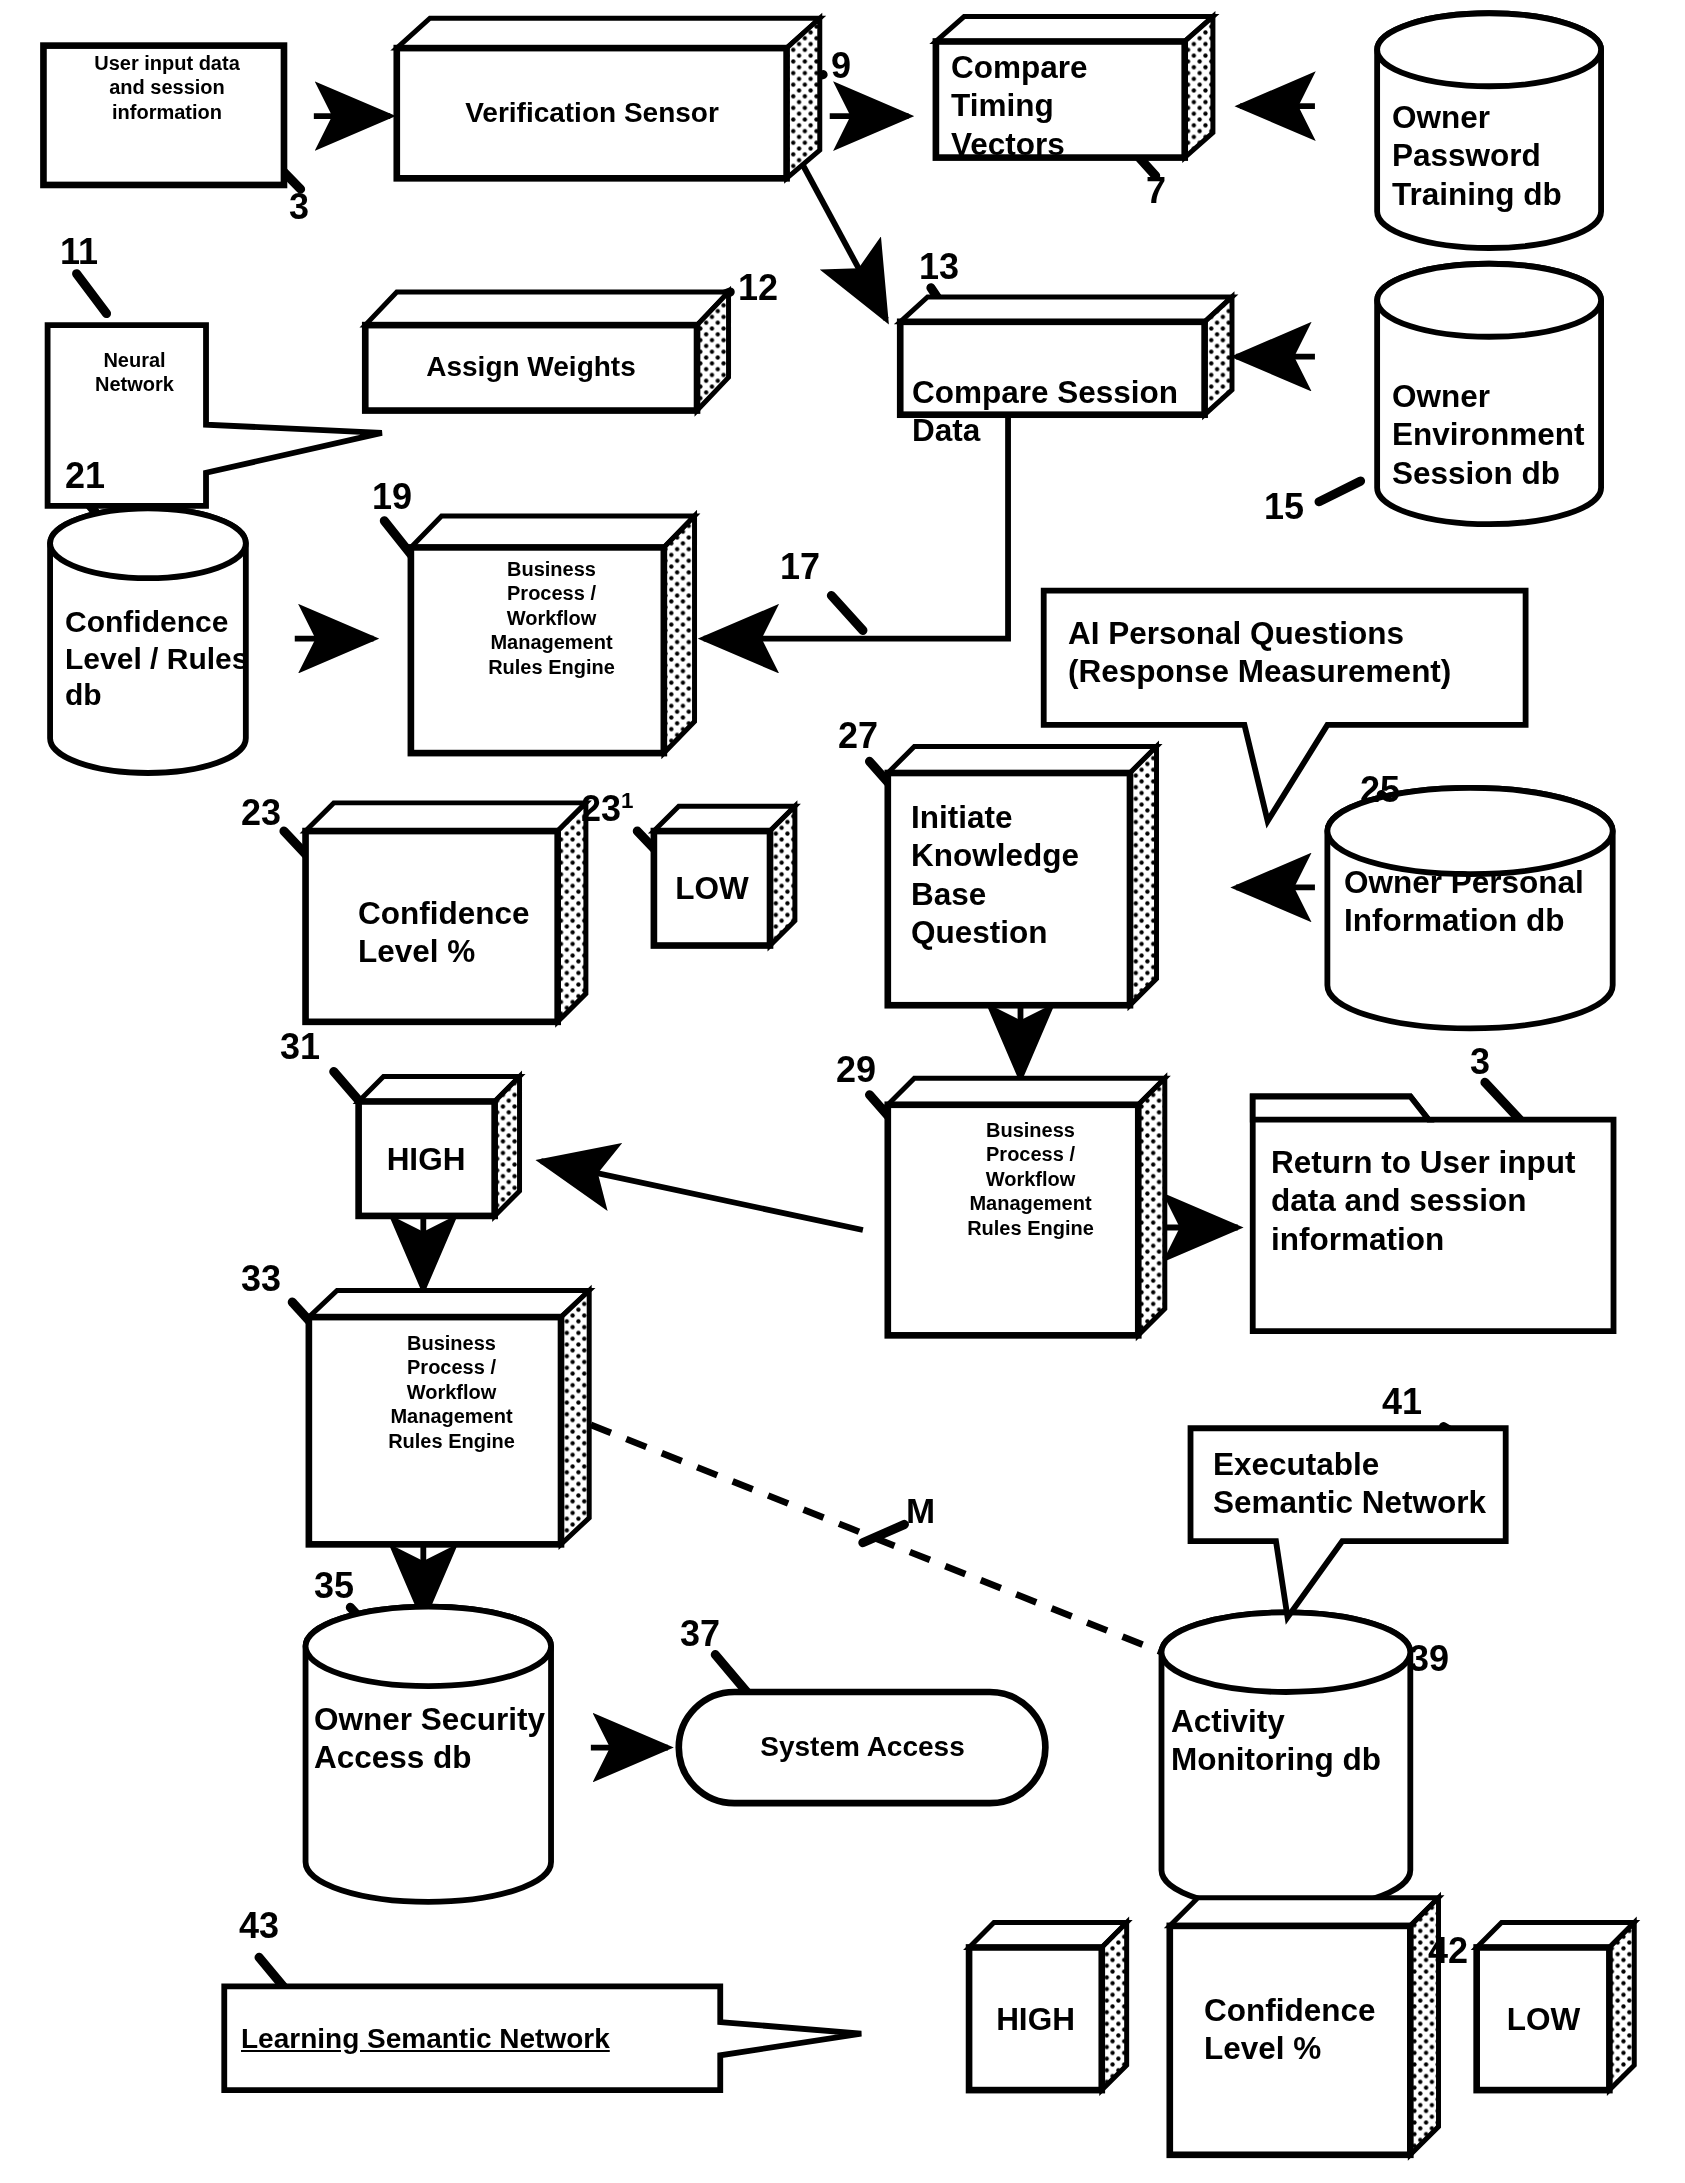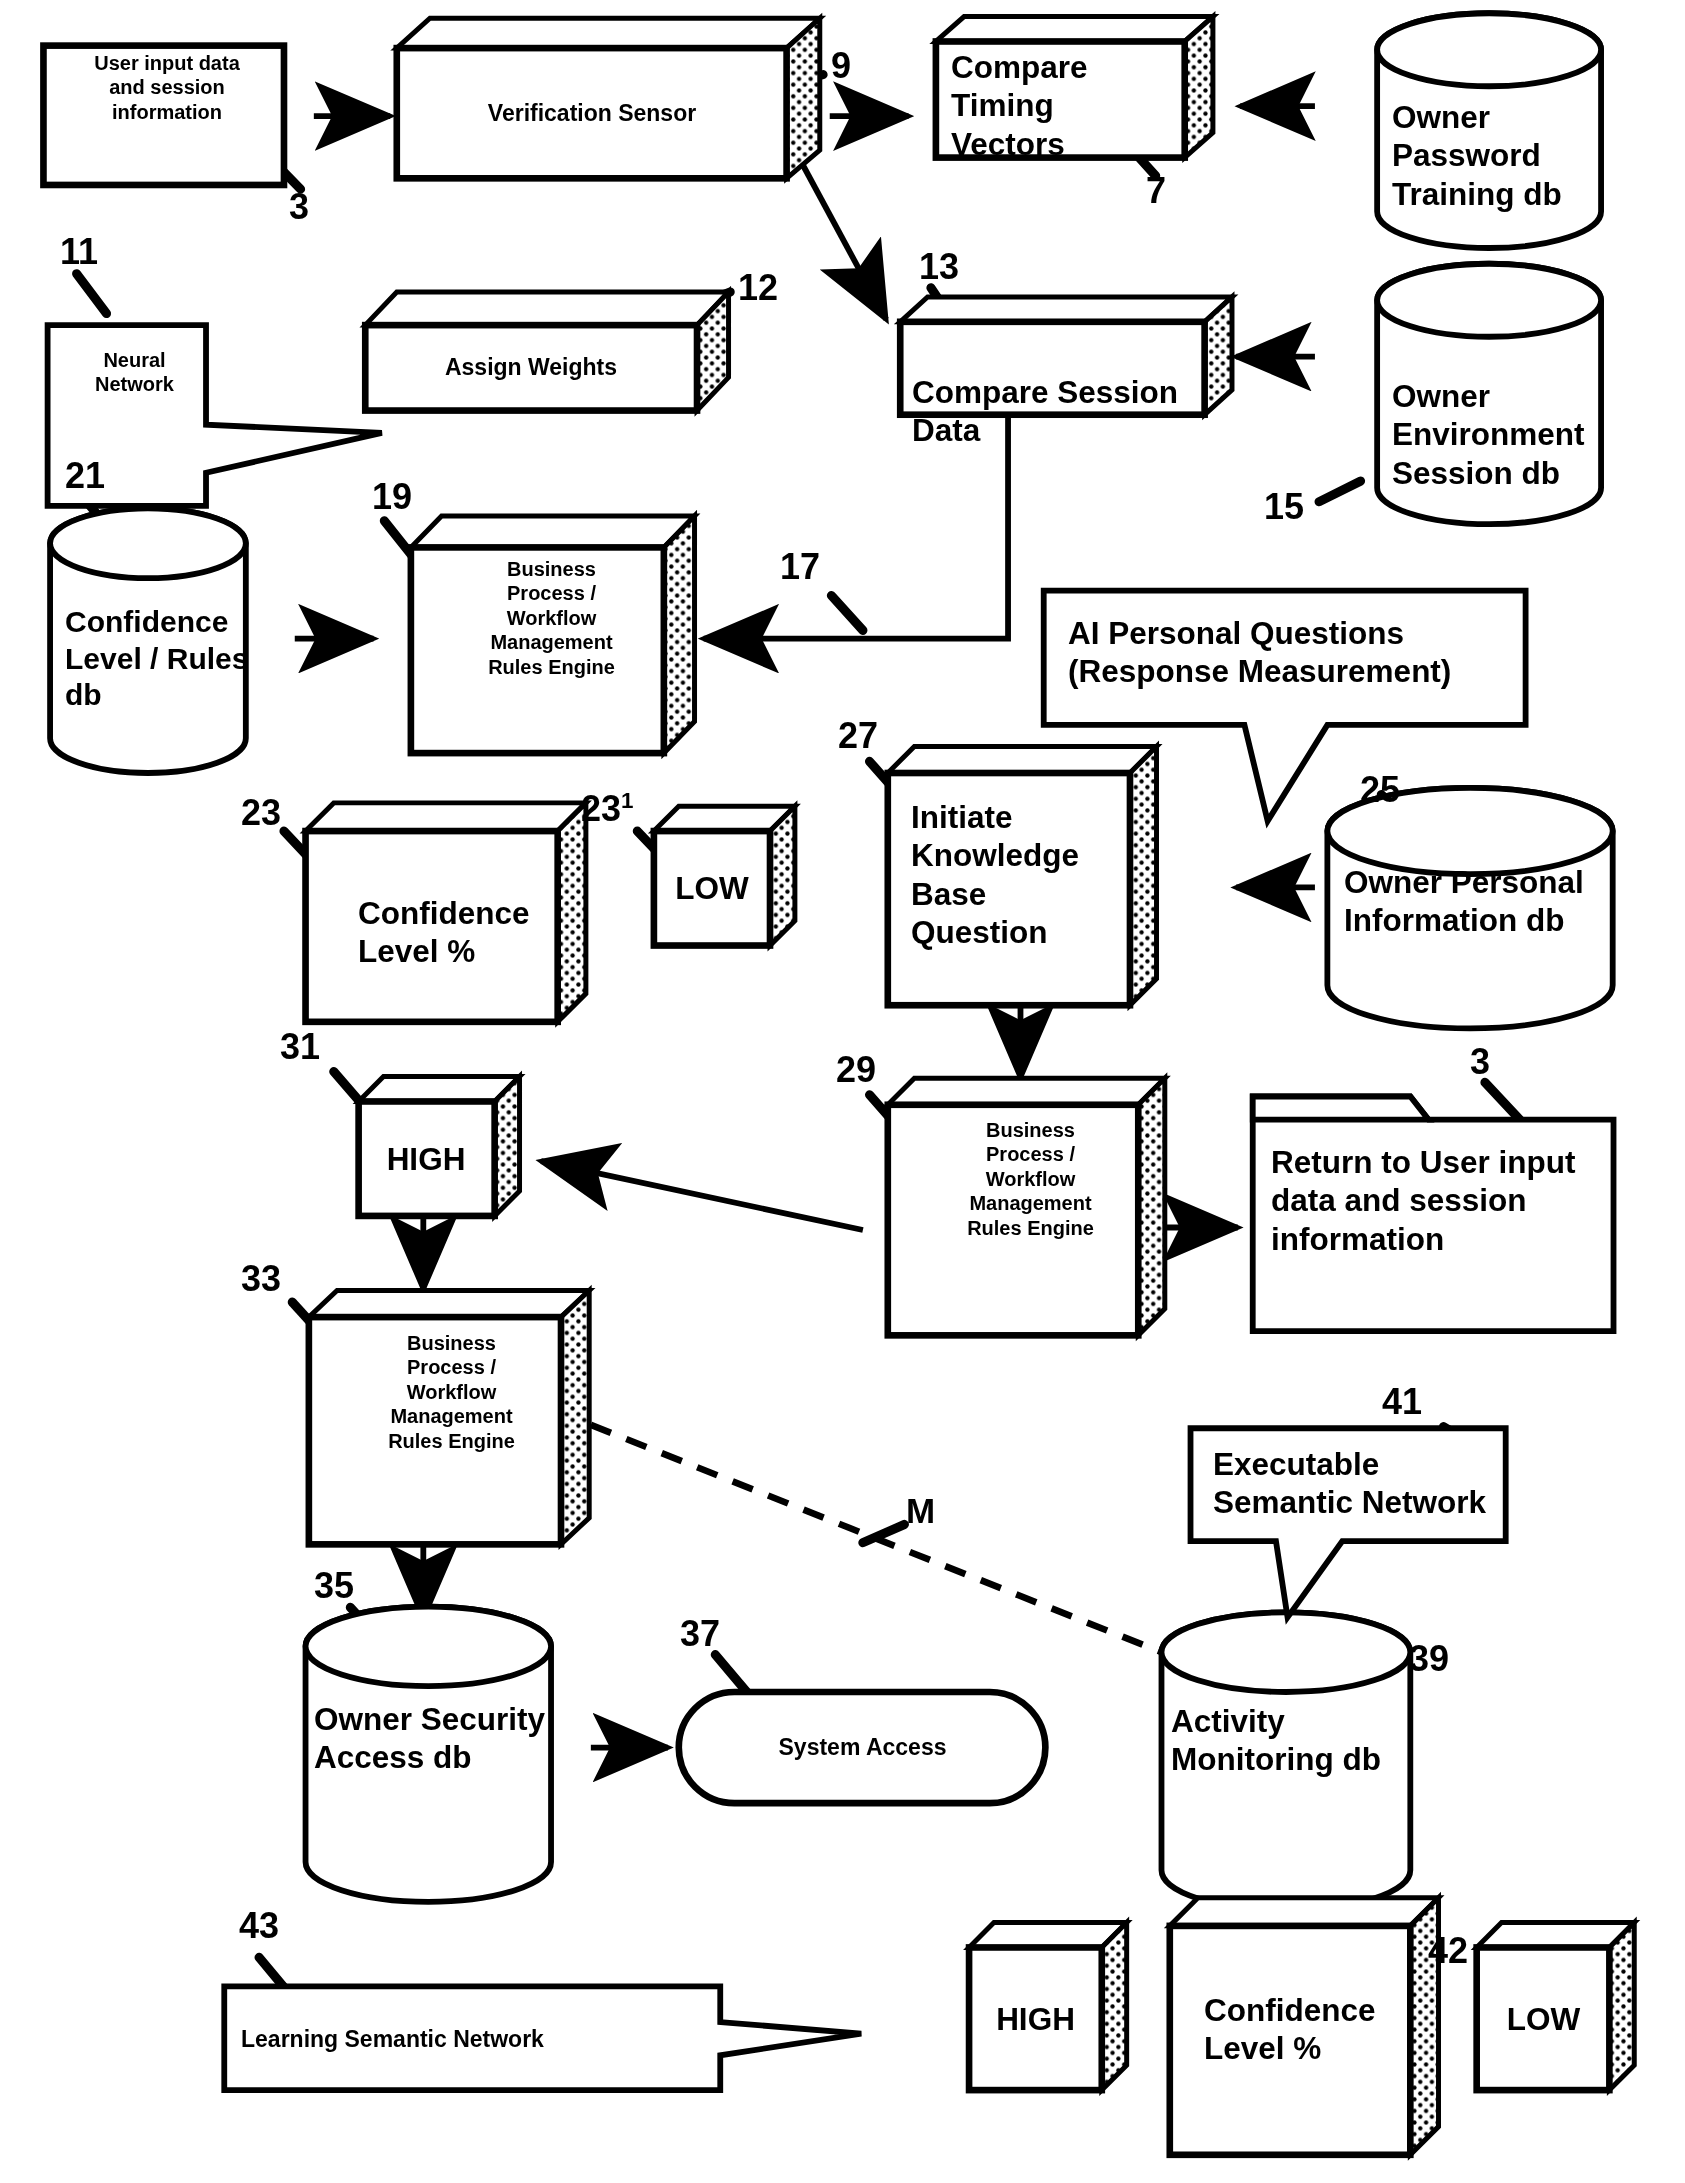--- a/index.html
+++ b/index.html
@@ -6,21 +6,21 @@
   body{font-family:"Liberation Sans",sans-serif;}
   #stage{position:relative;width:1686px;height:2183px;background:#fff;overflow:hidden;}
   #svgroot{position:absolute;left:0;top:0;width:1686px;height:2183px;}
 
   .node{position:absolute;box-sizing:border-box;}
 
   .t{font-family:"Liberation Sans",sans-serif;color:#000;font-weight:700;line-height:1.22;}
   .s36{font-size:30px;}
   .s37{font-size:20px;text-align:center;}
   .s38{font-size:31.5px;}
-  .s40{font-size:23px;}
+  .s40{font-size:28px;}
 
   .ref{position:absolute;font-family:"Liberation Sans",sans-serif;font-weight:700;font-size:36px;color:#000;line-height:1;white-space:nowrap;}
   .ref sup{font-size:22.4px;vertical-align:super;font-weight:700;}
   .reflabelM{font-size:35px;}
 </style>
 </head>
 <body>
 
 <div id="stage">
 
@@ -362,21 +362,21 @@
     <div class="t s38">Semantic Network</div>
   </div>
   <div class="ref" style="left:1382px;top:1384px;">41</div>
 
   <div class="node" style="left:1171px;top:1702px;width:249px;height:91px;">
     <div class="t s38">Activity</div>
     <div class="t s38">Monitoring db</div>
   </div>
   <div class="ref" style="left:1409px;top:1641px;">39</div>
 
-  <div class="node" style="left:241px;top:2014px;width:498px;height:50px;display:flex;align-items:center;">
+  <div class="node" style="left:241px;top:2014px;width:498px;height:50px;display:flex;align-items:center;text-decoration:underline;">
     <div class="t s40">Learning Semantic Network</div>
   </div>
   <div class="ref" style="left:239px;top:1908px;">43</div>
 
   <div class="node" style="left:969px;top:1948px;width:133px;height:143px;display:flex;align-items:center;justify-content:center;">
     <div class="t s38">HIGH</div>
   </div>
 
   <div class="node" style="left:1204px;top:1991px;width:207px;height:83px;">
     <div class="t s38">Confidence</div>

